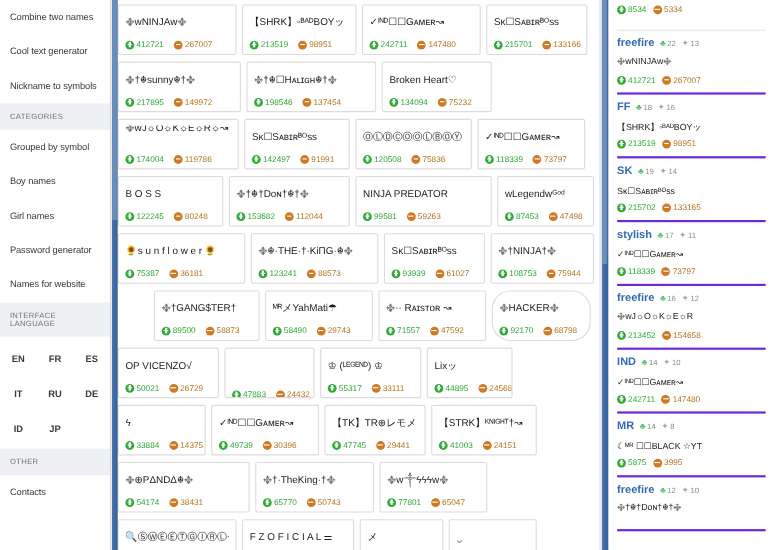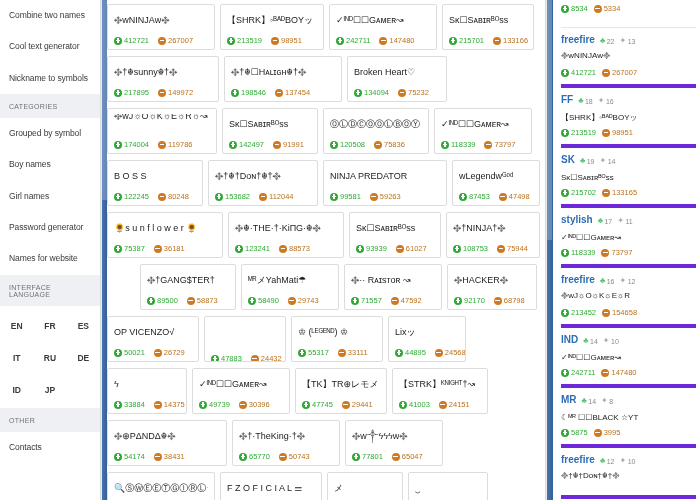--- a/index.html
+++ b/index.html
@@ -127,21 +127,21 @@
   
   .rpanel {
     width: 147px;
     flex: 0 0 147px;
     height: 500px;
     padding: 2px 4px 0 8px;
     overflow: hidden;
     background: #fff;
   }
   .rrow {
-    border-bottom: 4px solid #6d28d9;
+    border-bottom: 2px solid #6d28d9;
     padding: 6px 0 7px 0;
     min-height: 48px;
   }
   .rrow.first { border-bottom: 1px solid #e6e6e6; min-height: 26px; padding-top: 2px; }
   .rtop { display: flex; align-items: baseline; gap: 5px; margin-bottom: 5px; }
   .rterm {
     color: #2f6cb3;
     font-size: 10px;
     font-weight: 700;
     white-space: nowrap;
@@ -478,21 +478,21 @@
             <span class="vote">
               <span class="ico up"></span>
               <span class="vnum up">71557</span>
             </span>
             <span class="vote">
               <span class="ico down"></span>
               <span class="vnum down">47592</span>
             </span>
           </div>
         </div>
-        <div class="card" style="width: 90px;">
+        <div class="card" style="width: 90px; border-radius: 17px;">
           <div class="nick">࿇HACKER࿇</div>
           <div class="votes">
             <span class="vote">
               <span class="ico up"></span>
               <span class="vnum up">92170</span>
             </span>
             <span class="vote">
               <span class="ico down"></span>
               <span class="vnum down">68798</span>
             </span>

